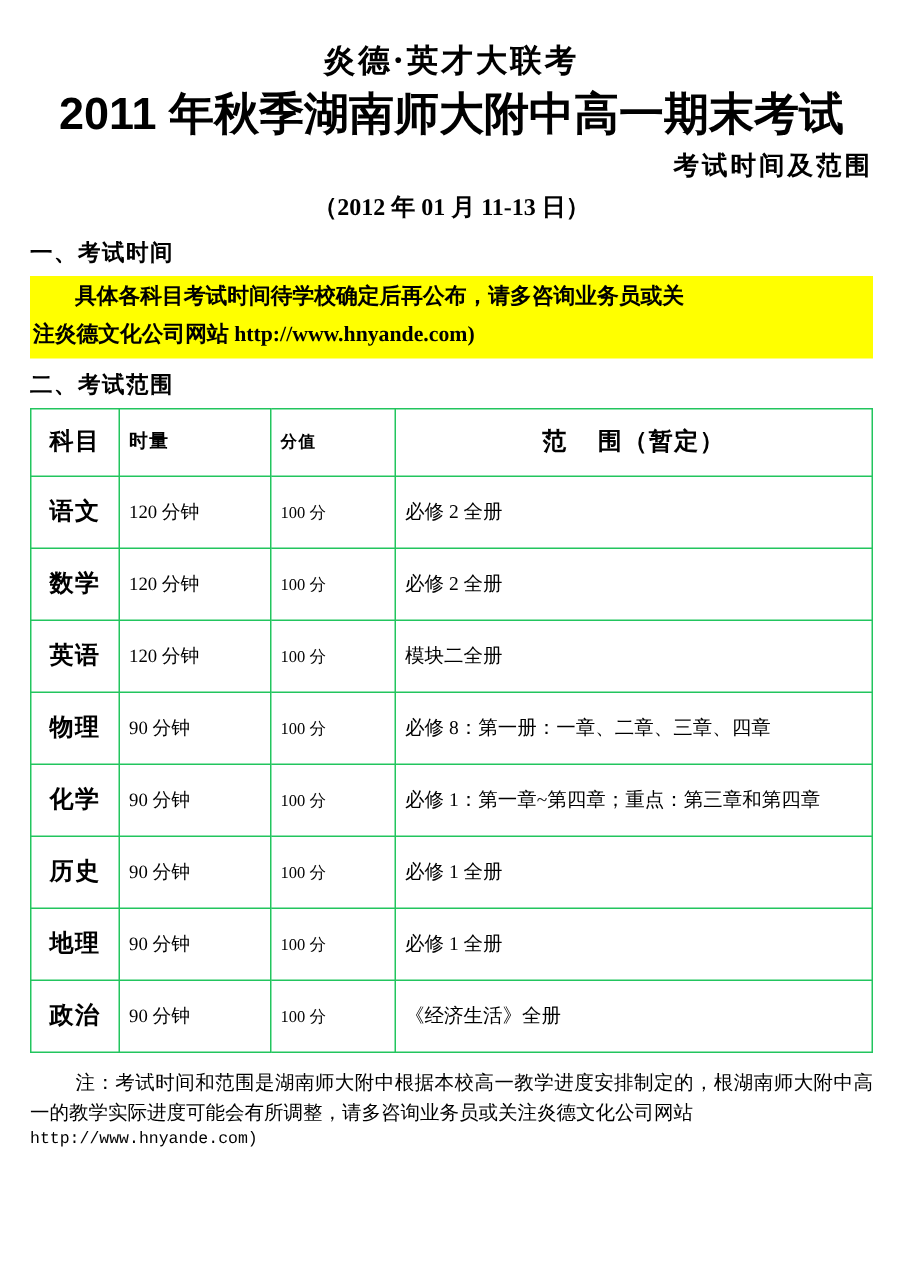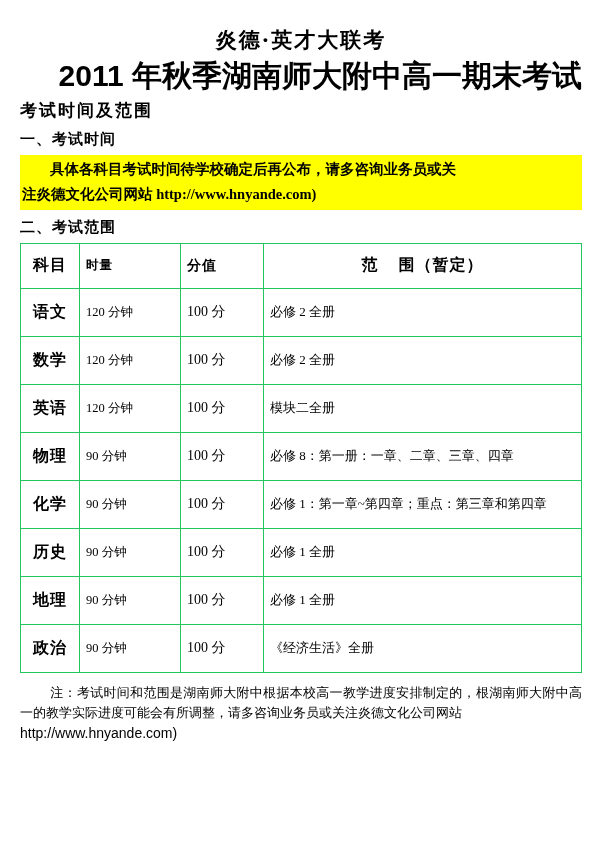--- a/index.html
+++ b/index.html
@@ -23,30 +23,30 @@
   }
   .sub-brand {
     text-align: center;
     font-size: 21px;
     font-weight: bold;
     letter-spacing: 2px;
     margin: 8px 0 2px 0;
     font-family: "DejaVu Serif", "Liberation Serif", serif;
   }
   .main-title {
-    text-align: right;
+    text-align: center;
     font-size: 30px;
     font-weight: bold;
     letter-spacing: 0px;
     margin: 2px 0 2px 0;
     font-family: "Liberation Sans", "DejaVu Sans", sans-serif;
     white-space: nowrap;
   }
   .sub-title {
-    text-align: left;
+    text-align: right;
     font-size: 17px;
     font-weight: bold;
     letter-spacing: 2px;
     margin: 2px 0 6px 0;
   }
   .date-line {
     text-align: center;
     font-size: 16px;
     font-weight: bold;
     margin: 4px 0 10px 0;
@@ -89,21 +89,21 @@
     font-weight: bold;
     padding: 0 2px;
     letter-spacing: 1px;
   }
   .exam-table .c-duration {
     width: 88px;
     font-size: 12.5px;
   }
   .exam-table .c-score {
     width: 70px;
-    font-size: 14px;
+    font-size: 11px;
     margin-top: 42px;
   }
   .exam-table .c-scope {
     font-size: 13px;
   }
   .exam-table thead td {
     font-size: 16px;
     font-weight: bold;
     height: 44px;
   }
@@ -125,35 +125,36 @@
     font-size: 13px;
     line-height: 1.55;
     margin-top: 10px;
     text-align: justify;
   }
   .note .lead {
     display: inline-block;
     width: 30px;
   }
   .note-url {
-    font-size: 14px;
-    font-family: Liberation Sans, sans-serif;
+    font-size: 11px;
+    font-family: Liberation Mono, monospace;
   }
 </style>
 </head>
 <body>
 
 <div class="page">
 
   <div class="sub-brand">炎德·英才大联考</div>
 
   <div class="main-title">2011 年秋季湖南师大附中高一期末考试</div>
 
   <div class="sub-title">考试时间及范围</div>
 
+  <div class="date-line">（2012 年 01 月 11-13 日）</div>
 
   <div class="section-heading">一、考试时间</div>
 
   <div class="highlight-block">
     <span class="indent"></span><span>具体各科目考试时间待学校确定后再公布，请多咨询业务员或关</span><br>
     <span>注炎德文化公司网站 http://www.hnyande.com)</span>
   </div>
 
   <div class="section-heading">二、考试范围</div>
 

